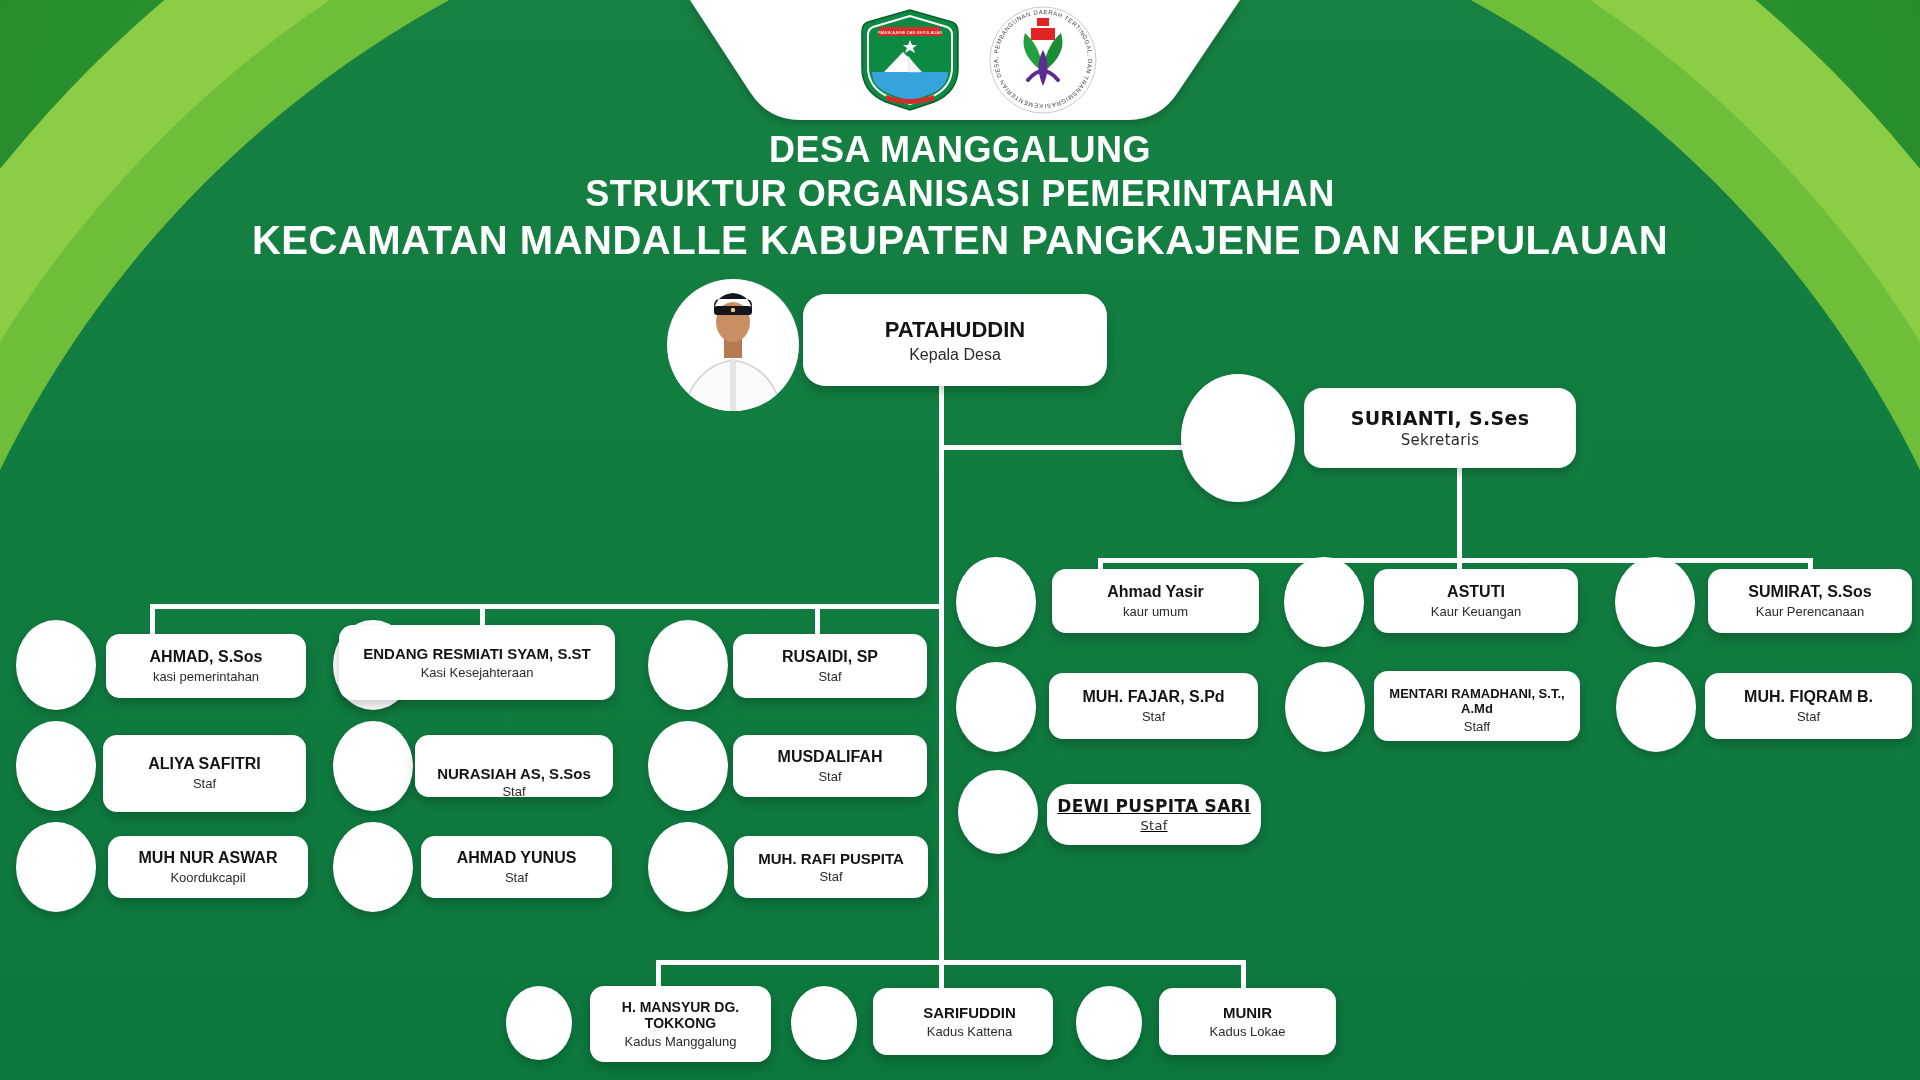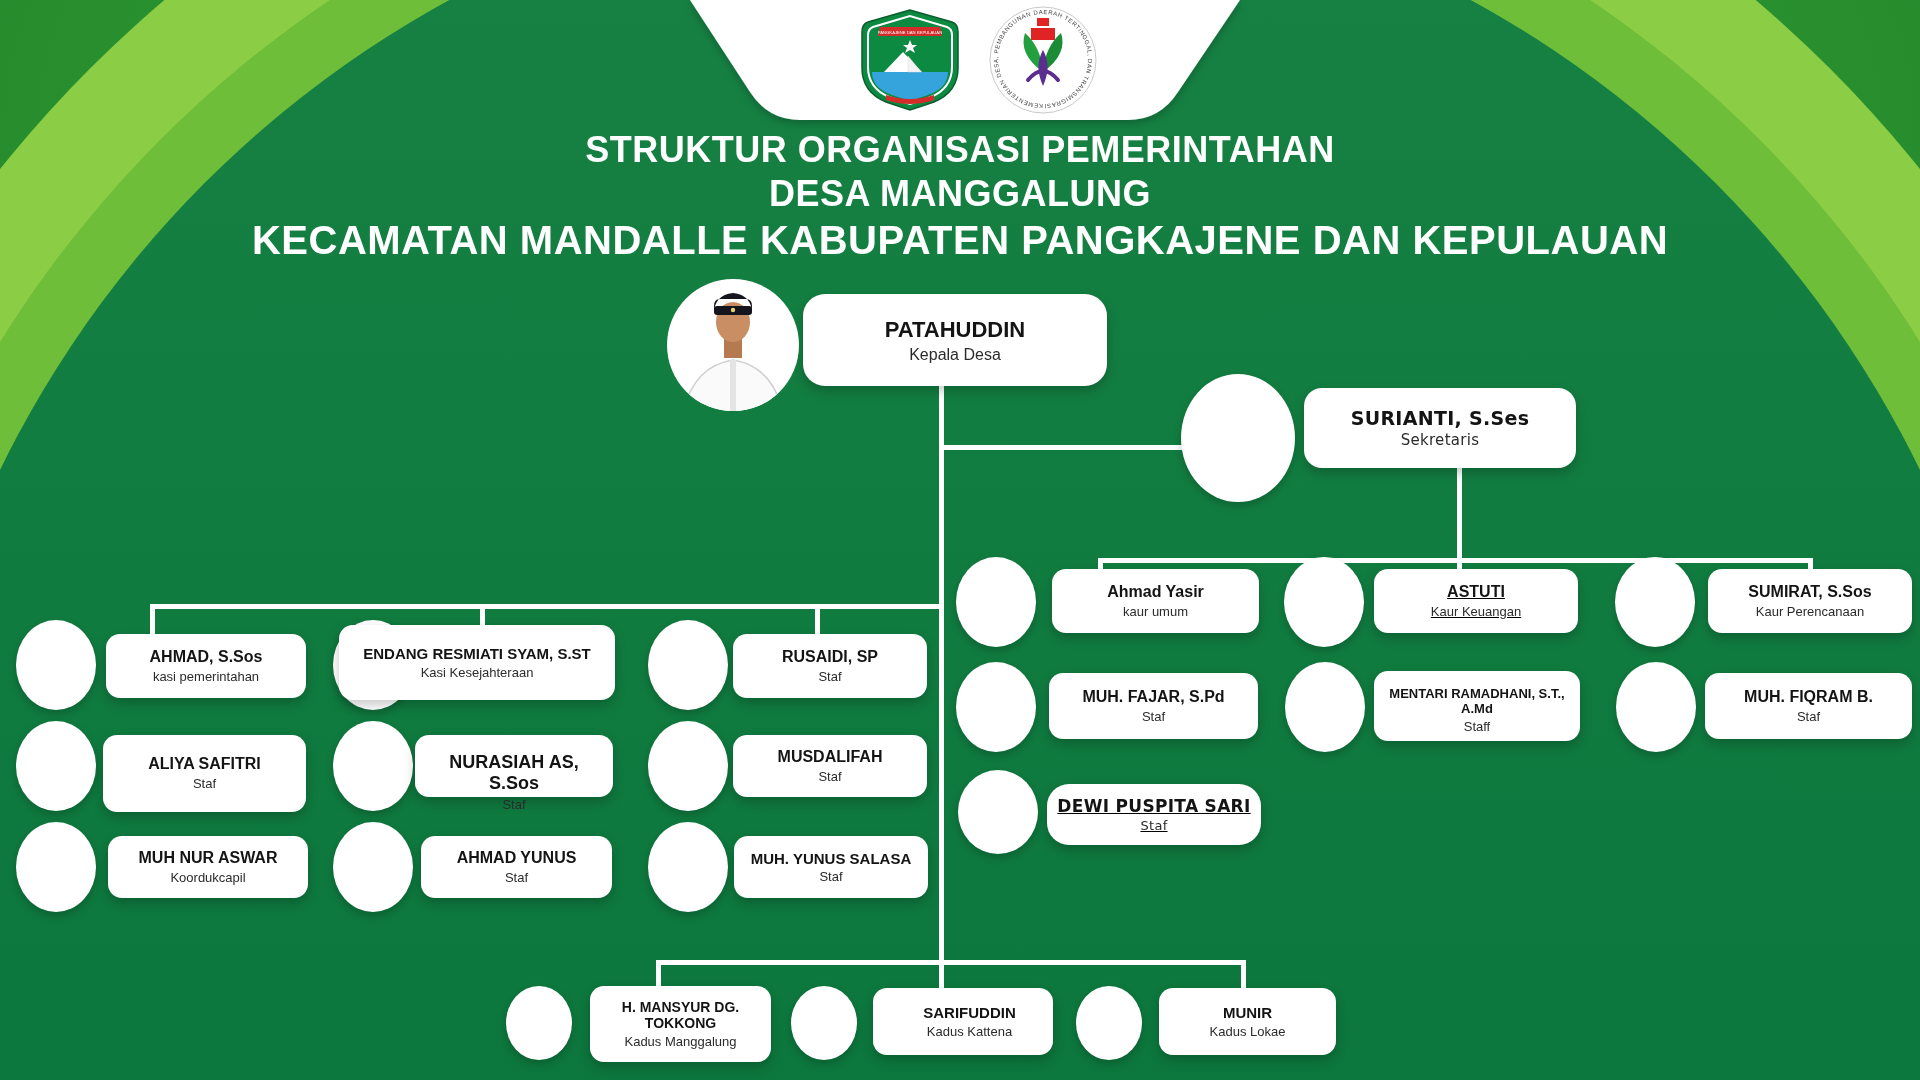--- a/index.html
+++ b/index.html
@@ -87,22 +87,22 @@
       <rect x="150" y="604" width="5" height="34"></rect>
       <rect x="480" y="604" width="5" height="26"></rect>
       <rect x="815" y="604" width="5" height="34"></rect>
       <rect x="656" y="960" width="590" height="5"></rect>
       <rect x="656" y="960" width="5" height="30"></rect>
       <rect x="1241" y="960" width="5" height="30"></rect>
     </g>
   </svg>
 
   <div id="title">
+    <div class="t-sm">DESA MANGGALUNG</div>
     <div class="t-sm">STRUKTUR ORGANISASI PEMERINTAHAN</div>
-    <div class="t-sm">DESA MANGGALUNG</div>
     <div class="t-lg">KECAMATAN MANDALLE KABUPATEN PANGKAJENE DAN KEPULAUAN</div>
   </div>
 
   <div id="nodes">
       <div class="photo" style="left: 1181px; top: 374px; width: 114px; height: 128px;"></div>
       <div class="photo" style="left: 956px; top: 557px; width: 80px; height: 90px;"></div>
       <div class="photo" style="left: 1284px; top: 557px; width: 80px; height: 90px;"></div>
       <div class="photo" style="left: 1615px; top: 557px; width: 80px; height: 90px;"></div>
       <div class="photo" style="left: 956px; top: 662px; width: 80px; height: 90px;"></div>
       <div class="photo" style="left: 1285px; top: 662px; width: 80px; height: 90px;"></div>
@@ -125,21 +125,21 @@
         <div class="node-role" style="font-size: 16px;">Kepala Desa</div>
       </div>
       <div class="node alt" style="left: 1304px; top: 388px; width: 272px; height: 80px; border-radius: 18px;">
         <div class="node-name" style="font-size: 19px;">SURIANTI, S.Ses</div>
         <div class="node-role" style="font-size: 15px;">Sekretaris</div>
       </div>
       <div class="node" style="left: 1052px; top: 569px; width: 207px; height: 64px; border-radius: 14px;">
         <div class="node-name" style="font-size: 16px;">Ahmad Yasir</div>
         <div class="node-role" style="font-size: 13px;">kaur umum</div>
       </div>
-      <div class="node" style="left: 1374px; top: 569px; width: 204px; height: 64px; border-radius: 14px; text-decoration: underline;">
+      <div class="node" style="left: 1374px; top: 569px; width: 204px; height: 64px; border-radius: 14px;">
         <div class="node-name" style="font-size: 16px;">ASTUTI</div>
         <div class="node-role" style="font-size: 13px;">Kaur Keuangan</div>
       </div>
       <div class="node" style="left: 1708px; top: 569px; width: 204px; height: 64px; border-radius: 14px;">
         <div class="node-name" style="font-size: 16px;">SUMIRAT, S.Sos</div>
         <div class="node-role" style="font-size: 13px;">Kaur Perencanaan</div>
       </div>
       <div class="node" style="left: 1049px; top: 673px; width: 209px; height: 66px; border-radius: 14px;">
         <div class="node-name" style="font-size: 16px;">MUH. FAJAR, S.Pd</div>
         <div class="node-role" style="font-size: 13px;">Staf</div>
@@ -166,37 +166,37 @@
       </div>
       <div class="node" style="left: 733px; top: 634px; width: 194px; height: 64px; border-radius: 14px;">
         <div class="node-name" style="font-size: 16px;">RUSAIDI, SP</div>
         <div class="node-role" style="font-size: 13px;">Staf</div>
       </div>
       <div class="node" style="left: 103px; top: 735px; width: 203px; height: 77px; border-radius: 14px;">
         <div class="node-name" style="font-size: 16px;">ALIYA SAFITRI</div>
         <div class="node-role" style="font-size: 13px;">Staf</div>
       </div>
       <div class="node" style="left: 415px; top: 735px; width: 198px; height: 62px; border-radius: 14px;">
-        <div class="node-name" style="font-size: 18px; margin-top: 32px;">NURASIAH AS, S.Sos</div>
+        <div class="node-name" style="font-size: 15px; margin-top: 32px;">NURASIAH AS, S.Sos</div>
         <div class="node-role" style="font-size: 13px;">Staf</div>
       </div>
       <div class="node" style="left: 733px; top: 735px; width: 194px; height: 62px; border-radius: 14px;">
         <div class="node-name" style="font-size: 16px;">MUSDALIFAH</div>
         <div class="node-role" style="font-size: 13px;">Staf</div>
       </div>
       <div class="node" style="left: 108px; top: 836px; width: 200px; height: 62px; border-radius: 14px;">
         <div class="node-name" style="font-size: 16px;">MUH NUR ASWAR</div>
         <div class="node-role" style="font-size: 13px;">Koordukcapil</div>
       </div>
       <div class="node" style="left: 421px; top: 836px; width: 191px; height: 62px; border-radius: 14px;">
         <div class="node-name" style="font-size: 16px;">AHMAD YUNUS</div>
         <div class="node-role" style="font-size: 13px;">Staf</div>
       </div>
       <div class="node" style="left: 734px; top: 836px; width: 194px; height: 62px; border-radius: 14px;">
-        <div class="node-name" style="font-size: 15px;">MUH. YUNUS SALASA</div>
+        <div class="node-name" style="font-size: 15px;">MUH. RAFI PUSPITA</div>
         <div class="node-role" style="font-size: 13px;">Staf</div>
       </div>
       <div class="node" style="left: 590px; top: 986px; width: 181px; height: 76px; border-radius: 14px;">
         <div class="node-name" style="font-size: 14px;">H. MANSYUR DG. TOKKONG</div>
         <div class="node-role" style="font-size: 13px;">Kadus Manggalung</div>
       </div>
       <div class="node" style="left: 873px; top: 988px; width: 180px; height: 67px; border-radius: 14px; padding-left: 23px;">
         <div class="node-name" style="font-size: 15px;">SARIFUDDIN</div>
         <div class="node-role" style="font-size: 13px;">Kadus Kattena</div>
       </div>

